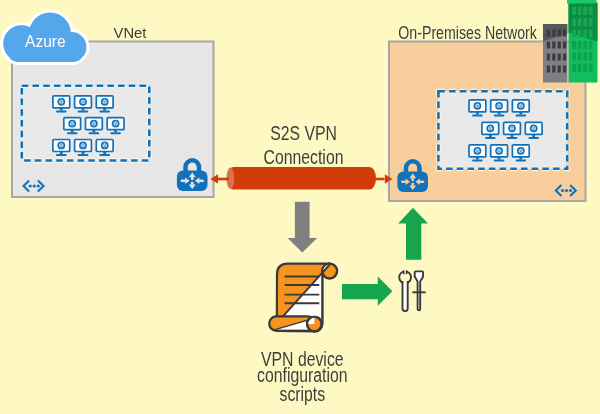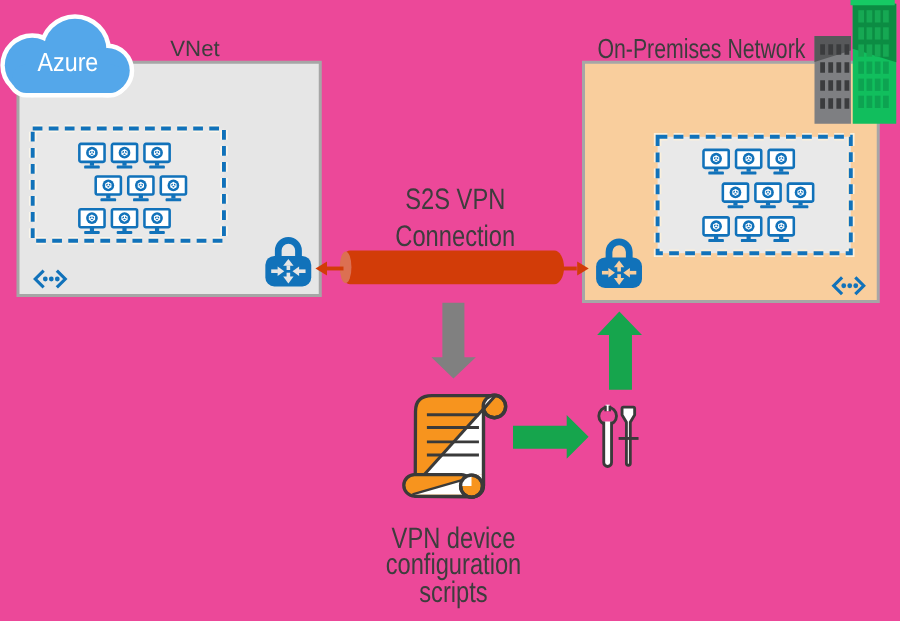--- a/index.html
+++ b/index.html
@@ -1,16 +1,16 @@
 <!DOCTYPE html>
 <html><head>
 <meta charset="utf-8">
 <style>
   html,body{margin:0;padding:0;background:#ffffff;}
-  #stage{position:relative;width:600px;height:414px;background:#ec4899;overflow:hidden;}
+  #stage{position:relative;width:600px;height:414px;background:#fef9c3;overflow:hidden;}
   svg{display:block;}
   text{font-family:"Liberation Sans",sans-serif;fill:#3d3d3d;}
 </style>
 </head>
 <body>
 <div id="stage">
 <svg width="600" height="414" viewBox="0 0 600 414">
 <defs>
   <g id="vm">
     <rect x="0.6" y="0.6" width="16.8" height="12" rx="1" fill="#ffffff" stroke="#1172BA" stroke-width="1.7"></rect>

